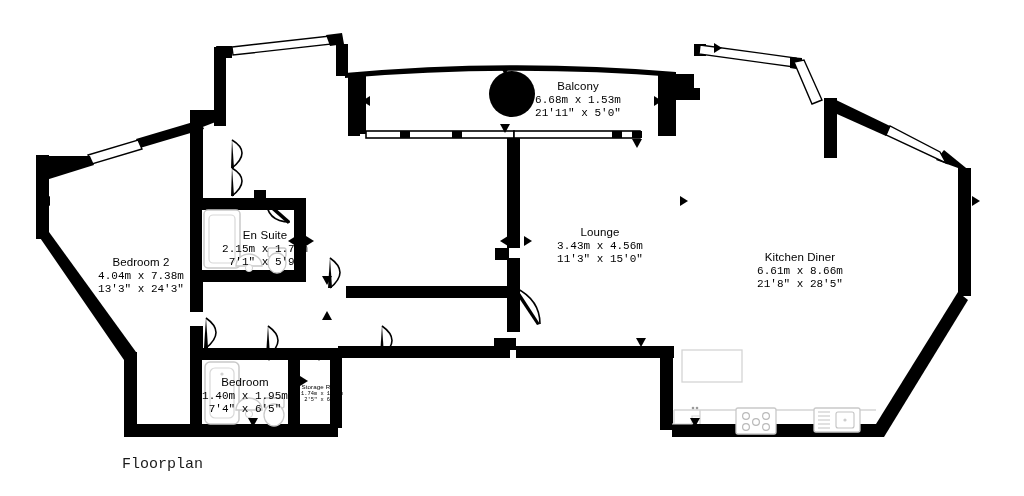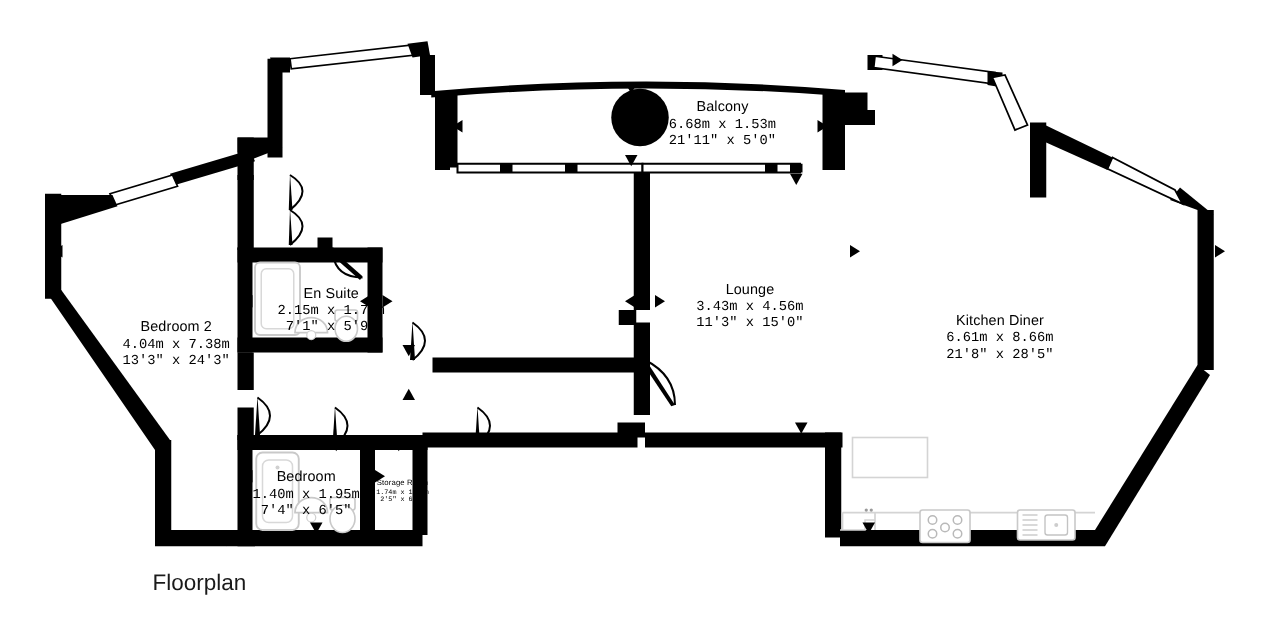--- a/index.html
+++ b/index.html
@@ -47,22 +47,23 @@
     font-size: 11px;
     display: block;
     font-family: Liberation Mono, monospace;
   }
   .room-label.tiny .room-name { font-size: 6.2px; line-height: 1.1; }
   .room-label.tiny .room-dim  { font-size: 5.4px; line-height: 1.12; }
   #caption {
     position: absolute;
     left: 122px;
     top: 456px;
-    font-size: 18px;
+    font-size: 15px;
     color: #1a1a1a;
+    font-family: Liberation Mono, monospace;
   }
 </style>
 </head>
 <body>
 
 <div id="floorplan-root">
 
   <svg id="plan-svg" viewBox="0 0 1024 496">
 
     <g>

